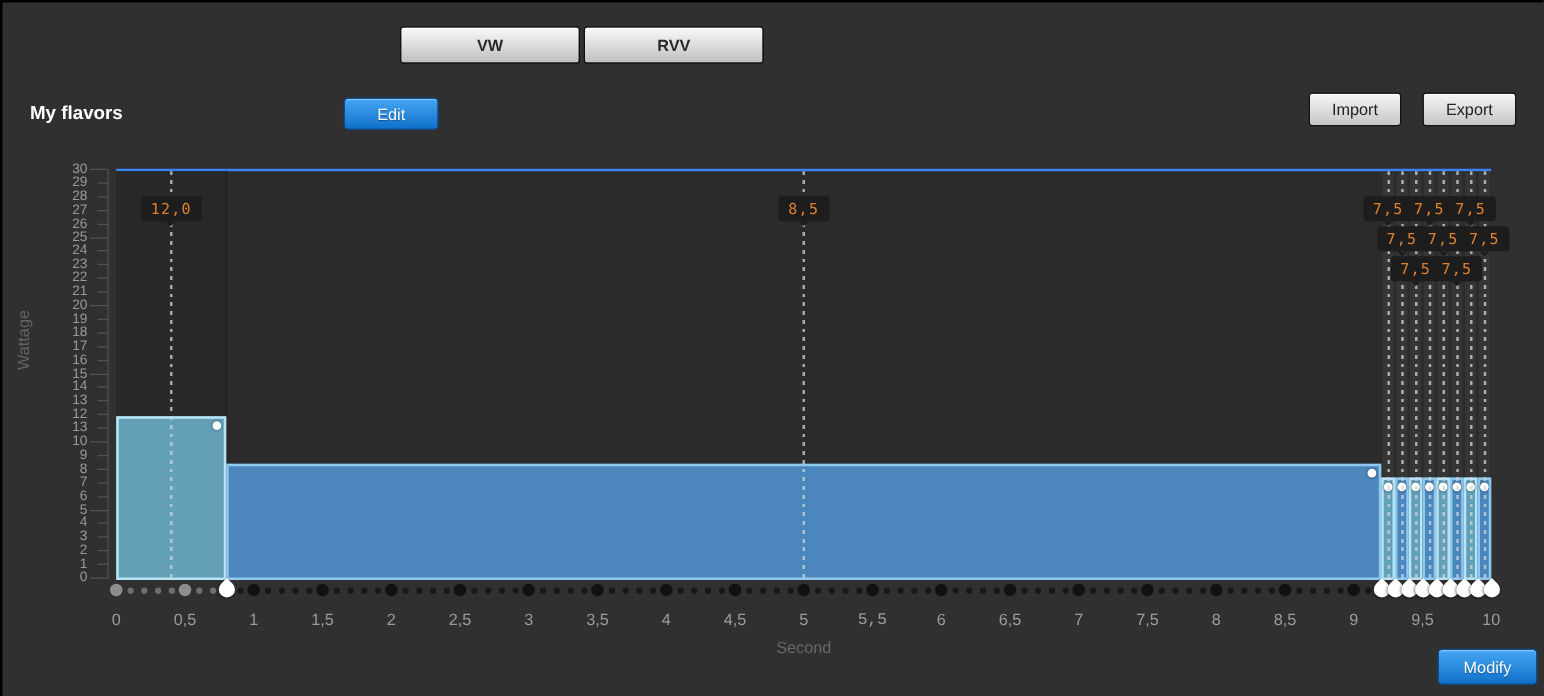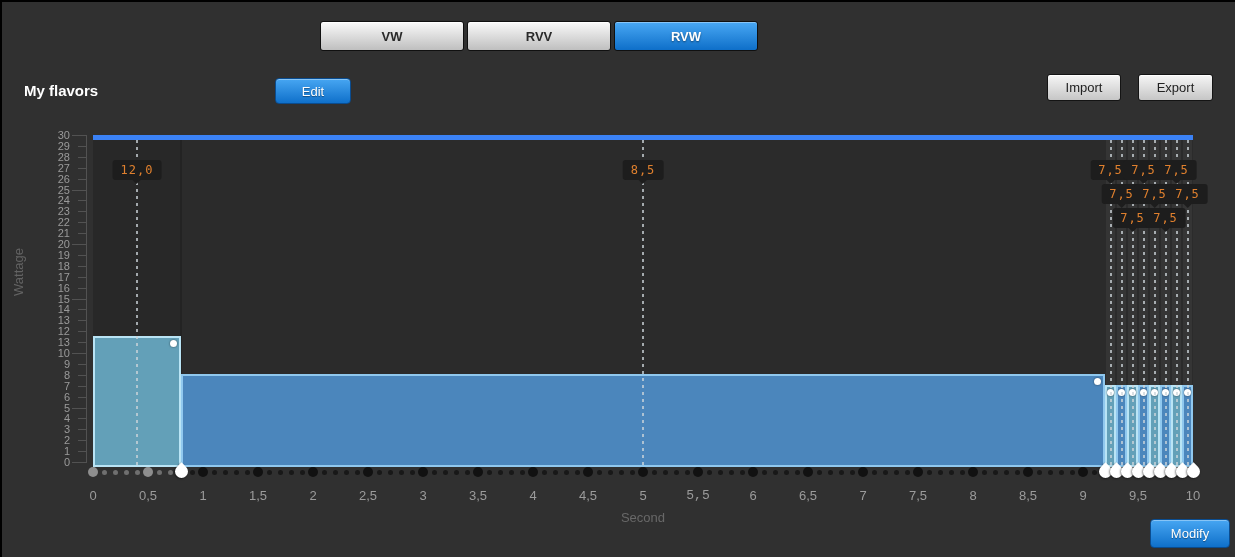--- a/index.html
+++ b/index.html
@@ -33,21 +33,21 @@
   #export{left:1136px;top:72px;width:75px;height:27px;}
   #modify{left:1148px;top:517px;width:80px;height:29px;border-radius:4px;}
 
   
   #ylab{position:absolute;left:-19px;top:263px;width:70px;height:14px;text-align:center;
         color:#636363;font-size:13px;transform:rotate(-90deg);}
   .ylbl{position:absolute;width:28px;text-align:right;color:#9a9a9a;font-size:11px;line-height:11px;}
   .ytick{position:absolute;height:1px;background:#525252;}
   #yline{position:absolute;left:84px;top:133px;width:1px;height:328px;background:#525252;}
   #plot{position:absolute;left:91px;top:133px;width:1100px;height:327px;background:#2b2b2b;
-        border-top:5px solid #3b82f6;}
+        border-top:2px solid #3b82f6;}
   .band{position:absolute;top:0;height:327px;}
   .sep{position:absolute;top:0;height:327px;width:2px;background:#232323;}
   .bar{position:absolute;box-sizing:border-box;}
   .bdot{position:absolute;width:7px;height:7px;border-radius:50%;background:#fff;box-shadow:0 0 2px rgba(0,0,0,.6);}
   .dline{position:absolute;top:0;height:327px;width:2px;
         background-image:repeating-linear-gradient(to bottom,rgba(205,213,218,.75) 0 3px,transparent 3px 7px);}
   .tip{position:absolute;transform:translateX(-50%);background:#1d1d1d;border-radius:3px;
         color:#e0802e;font-family:"DejaVu Sans Mono",monospace;font-size:12px;letter-spacing:1px;
         padding:3px 8px;white-space:nowrap;}
   .tip:after{content:"";position:absolute;left:50%;margin-left:-4px;bottom:-4px;
@@ -59,21 +59,20 @@
   #xlab{position:absolute;top:508px;width:80px;text-align:center;color:#686868;font-size:13px;}
 </style>
 </head>
 <body>
 
 <div id="app">
 
   <div id="tabbar">
       <div class="tab">VW</div>
       <div class="tab">RVV</div>
-      <div class="tab active">RVW</div>
     </div>
 
   <span id="flavor-label">My flavors</span>
   <button class="btn blue" id="edit">Edit</button>
   <button class="btn gray" id="import">Import</button>
   <button class="btn gray" id="export">Export</button>
 
   <div id="chart">
     <span id="ylab">Wattage</span>
     <div id="yaxis">

